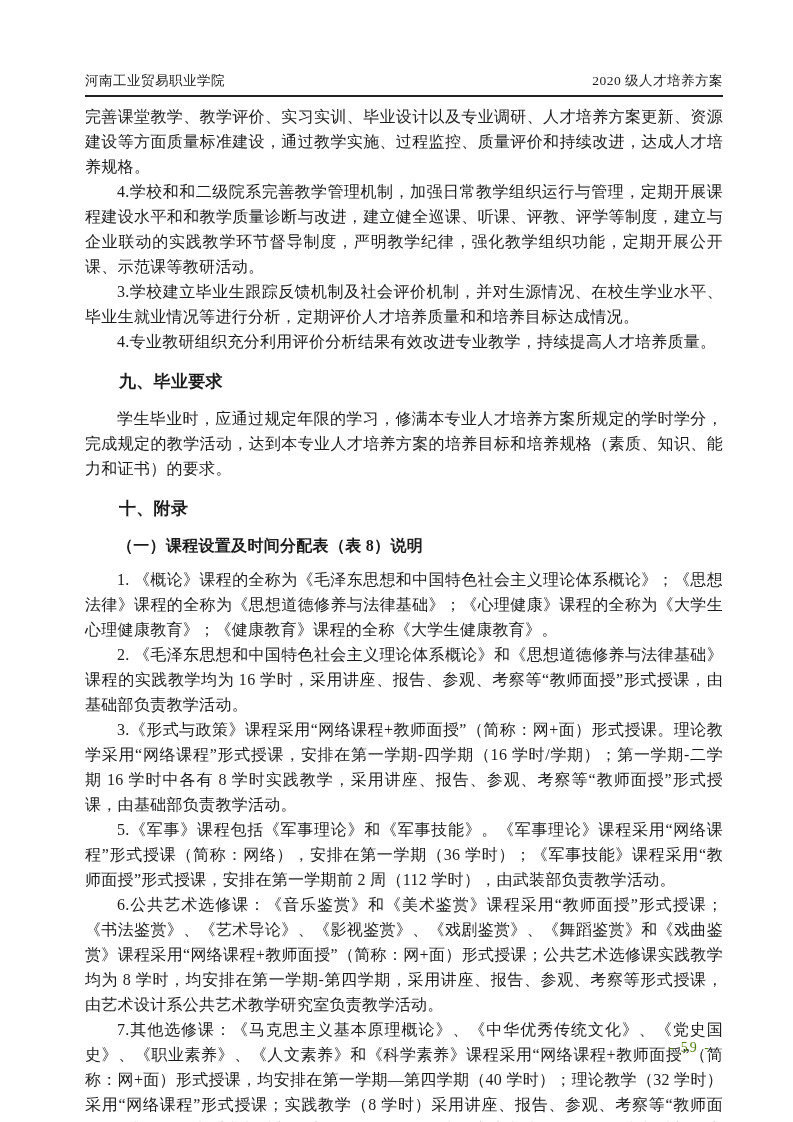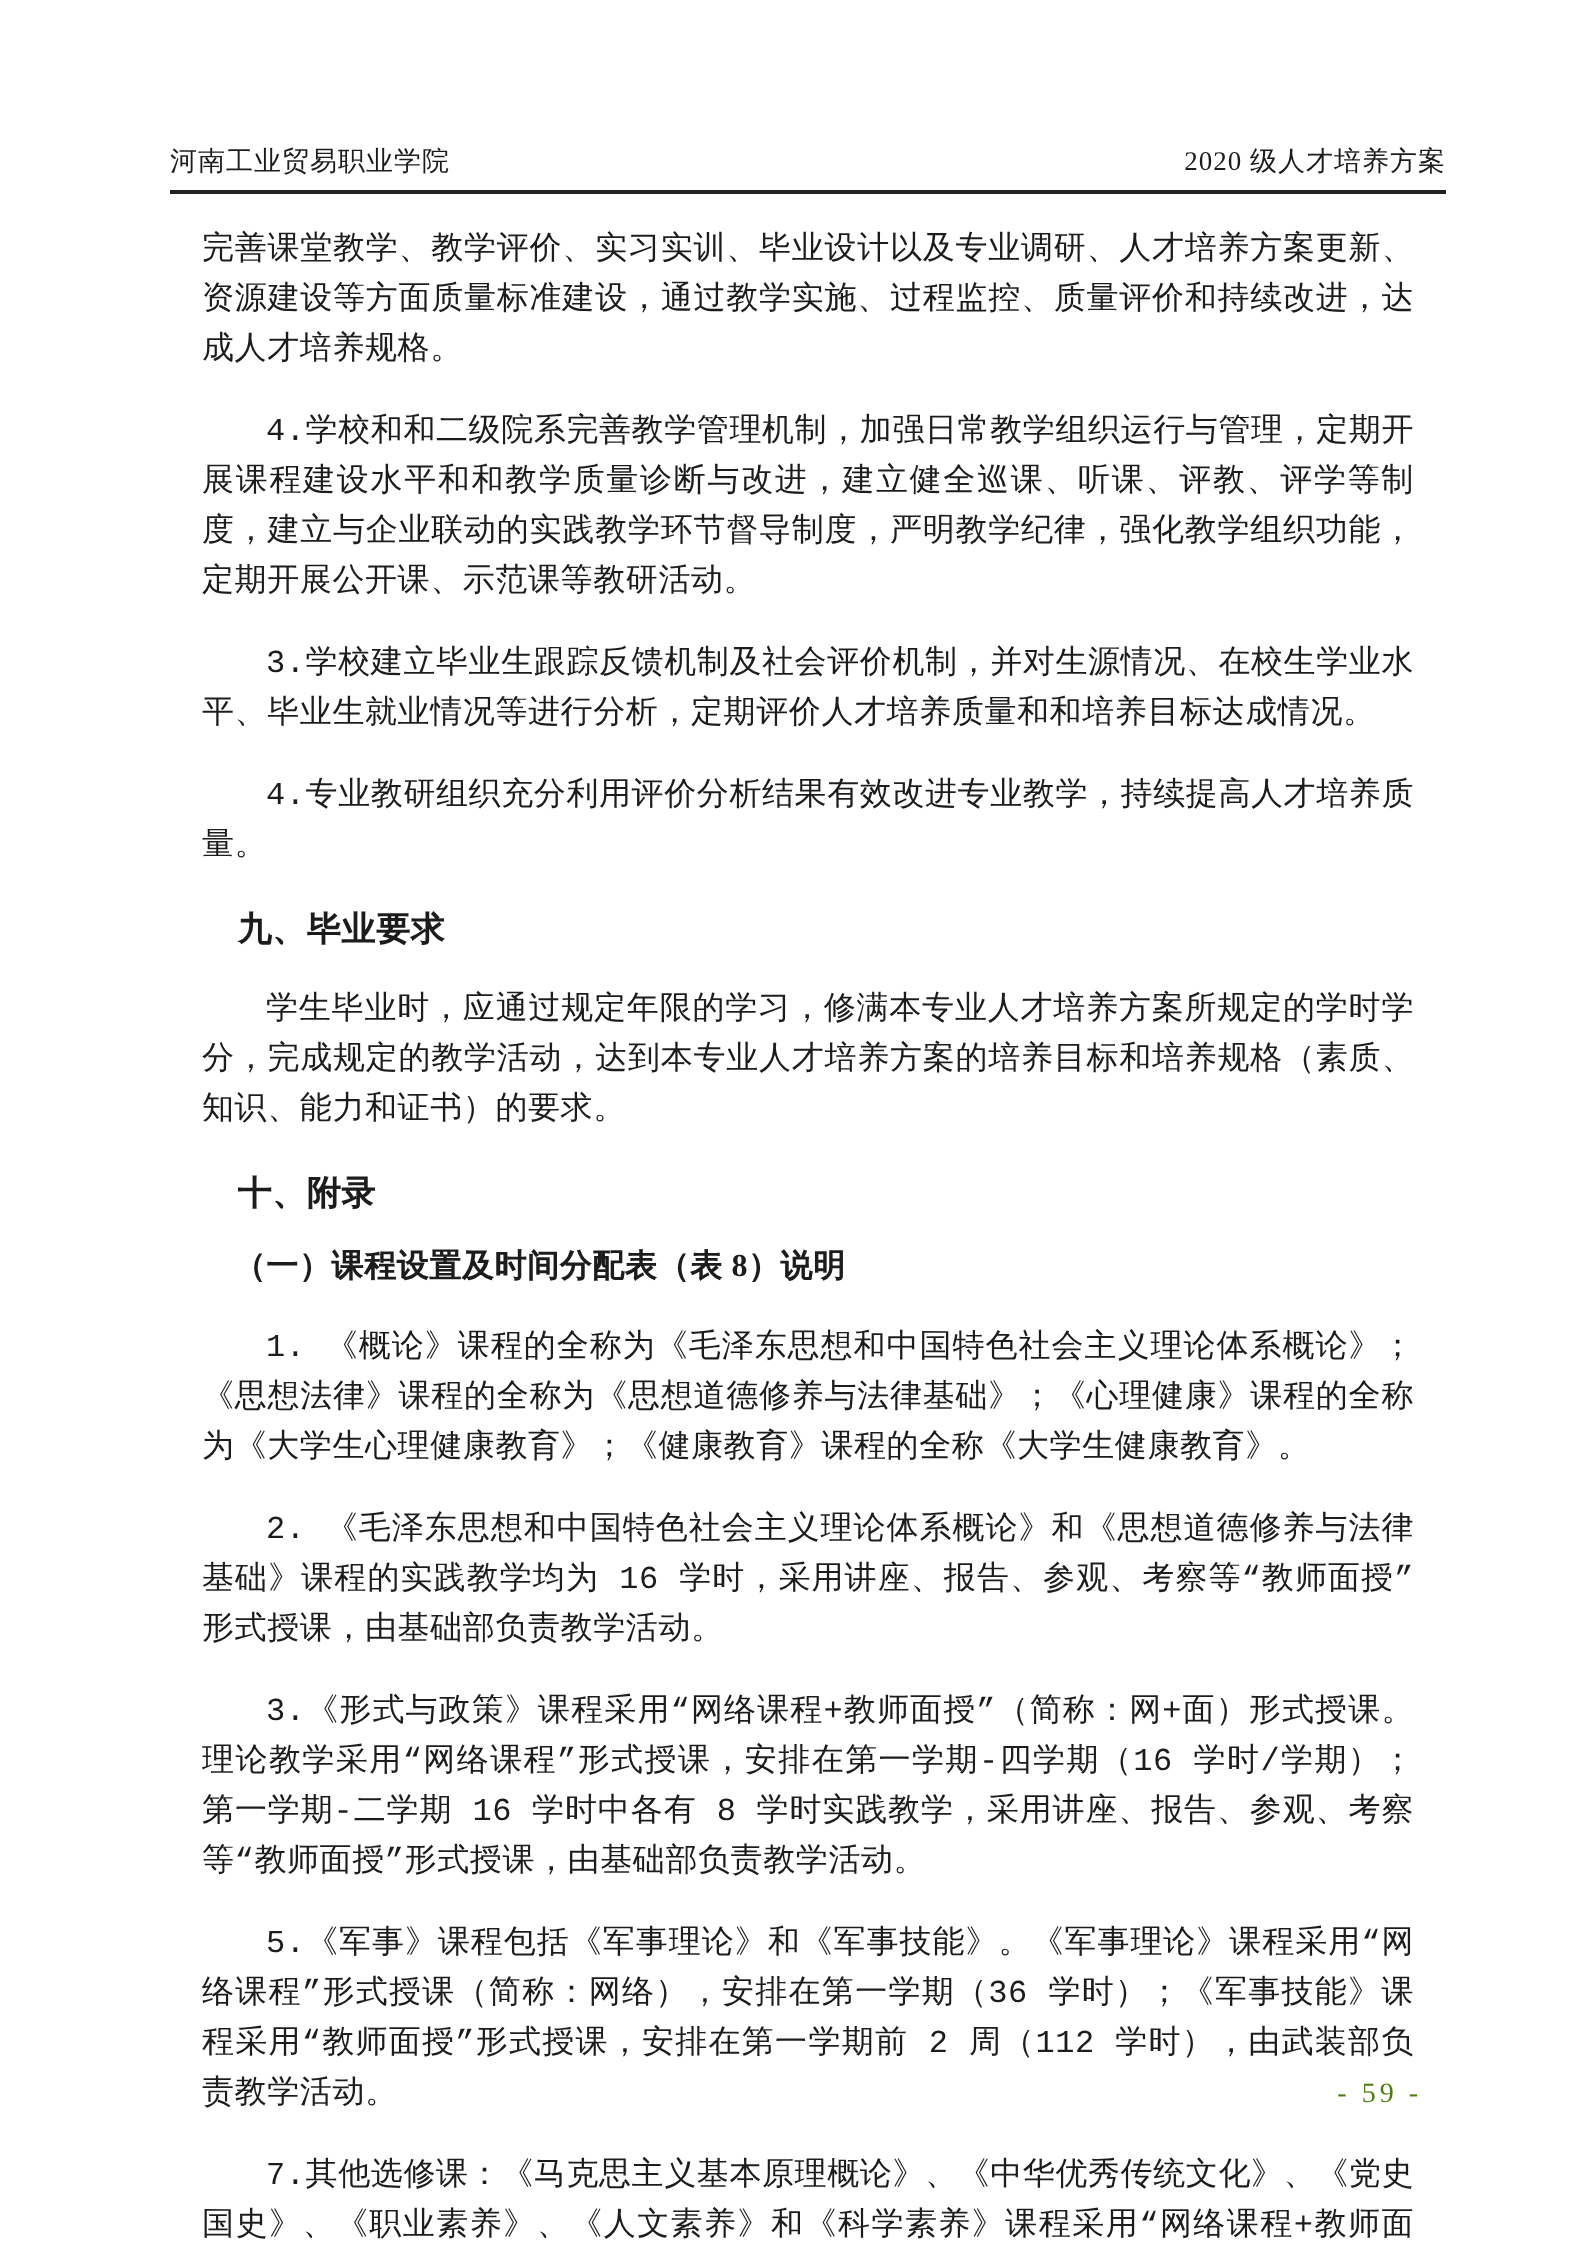--- a/index.html
+++ b/index.html
@@ -29,23 +29,22 @@
     border-bottom: 2px solid #222222;
   }
   .doc-body {
     margin-top: 7px;
     font-size: 16px;
     line-height: 25px;
     letter-spacing: 0.3px;
     text-align: justify;
   }
   .doc-body p {
-    margin: 16px;
+    margin: 0;
     text-indent: 2em;
-    font-family: Liberation Mono, monospace;
   }
   .doc-body p.no-indent {
     text-indent: 0;
   }
   .sec-heading {
     font-size: 17px;
     font-weight: bold;
     line-height: 25px;
     margin: 15px 0 12px 0;
     text-indent: 2em;
@@ -96,20 +95,21 @@
 
     <p>1. 《概论》课程的全称为《毛泽东思想和中国特色社会主义理论体系概论》；《思想法律》课程的全称为《思想道德修养与法律基础》；《心理健康》课程的全称为《大学生心理健康教育》；《健康教育》课程的全称《大学生健康教育》。</p>
 
     <p>2. 《毛泽东思想和中国特色社会主义理论体系概论》和《思想道德修养与法律基础》课程的实践教学均为 16 学时，采用讲座、报告、参观、考察等“教师面授”形式授课，由基础部负责教学活动。</p>
 
     <p>3.《形式与政策》课程采用“网络课程+教师面授”（简称：网+面）形式授课。理论教学采用“网络课程”形式授课，安排在第一学期-四学期（16 学时/学期）；第一学期-二学期 16 学时中各有 8 学时实践教学，采用讲座、报告、参观、考察等“教师面授”形式授课，由基础部负责教学活动。</p>
 
 
     <p>5.《军事》课程包括《军事理论》和《军事技能》。《军事理论》课程采用“网络课程”形式授课（简称：网络），安排在第一学期（36 学时）；《军事技能》课程采用“教师面授”形式授课，安排在第一学期前 2 周（112 学时），由武装部负责教学活动。</p>
 
+    <p>6.公共艺术选修课：《音乐鉴赏》和《美术鉴赏》课程采用“教师面授”形式授课；《书法鉴赏》、《艺术导论》、《影视鉴赏》、《戏剧鉴赏》、《舞蹈鉴赏》和《戏曲鉴赏》课程采用“网络课程+教师面授”（简称：网+面）形式授课；公共艺术选修课实践教学均为 8 学时，均安排在第一学期-第四学期，采用讲座、报告、参观、考察等形式授课，由艺术设计系公共艺术教学研究室负责教学活动。</p>
 
     <p>7.其他选修课：《马克思主义基本原理概论》、《中华优秀传统文化》、《党史国史》、《职业素养》、《人文素养》和《科学素养》课程采用“网络课程+教师面授”（简称：网+面）形式授课，均安排在第一学期—第四学期（40 学时）；理论教学（32 学时）采用“网络课程”形式授课；实践教学（8 学时）采用讲座、报告、参观、考察等“教师面授”形式授课，由系和基础部负责教学活动（《马克思主义基本原理概论》由基础部负责教学活动）。</p>
 
   </div>
 
   <div class="page-footer">- 59 -</div>
 
 </div>
 
 </body></html>

